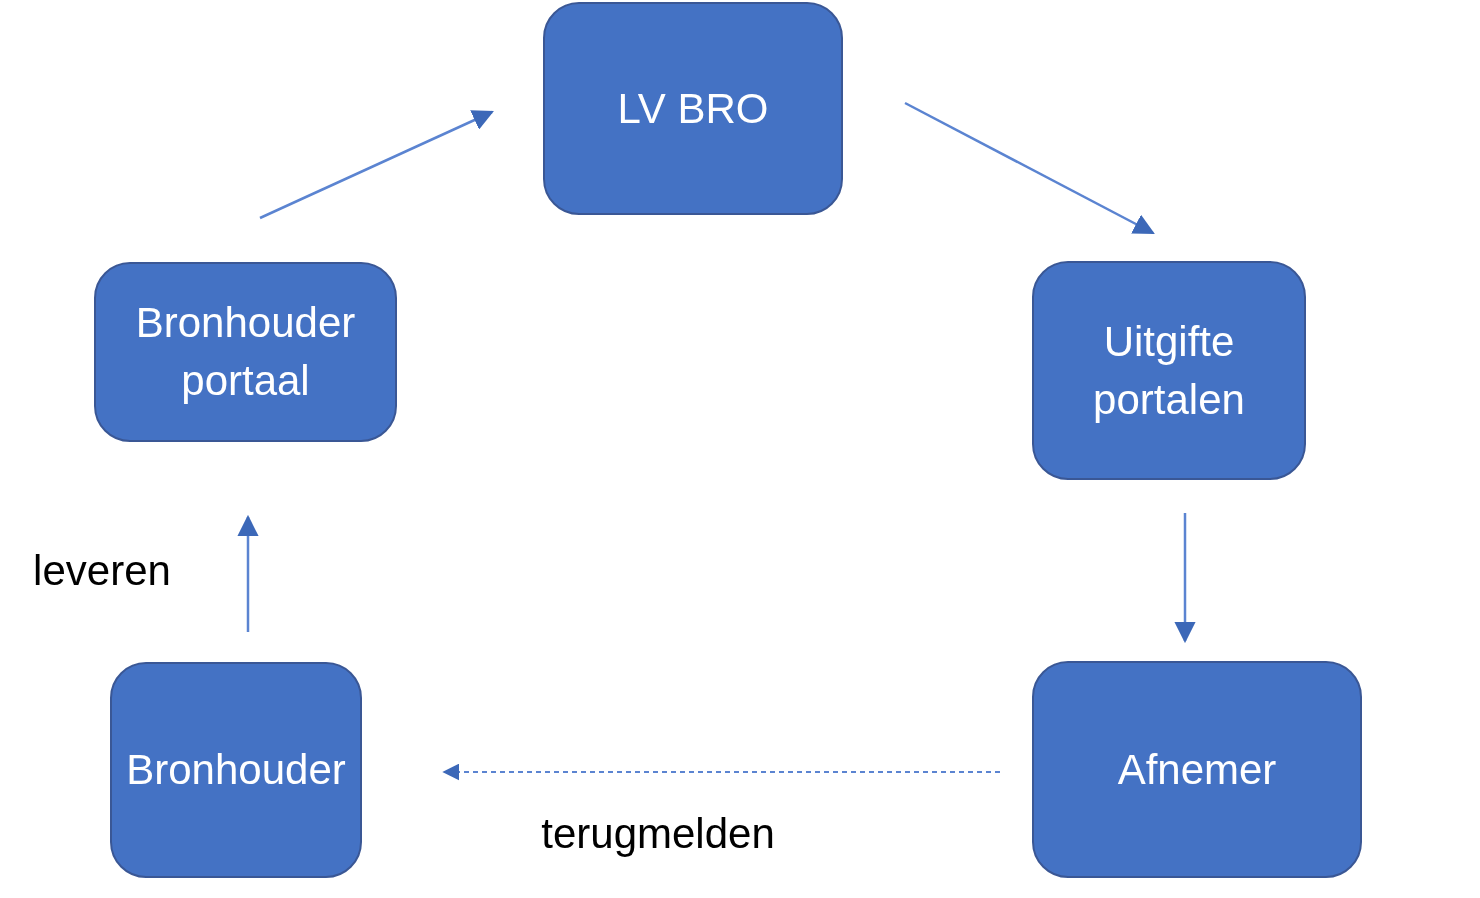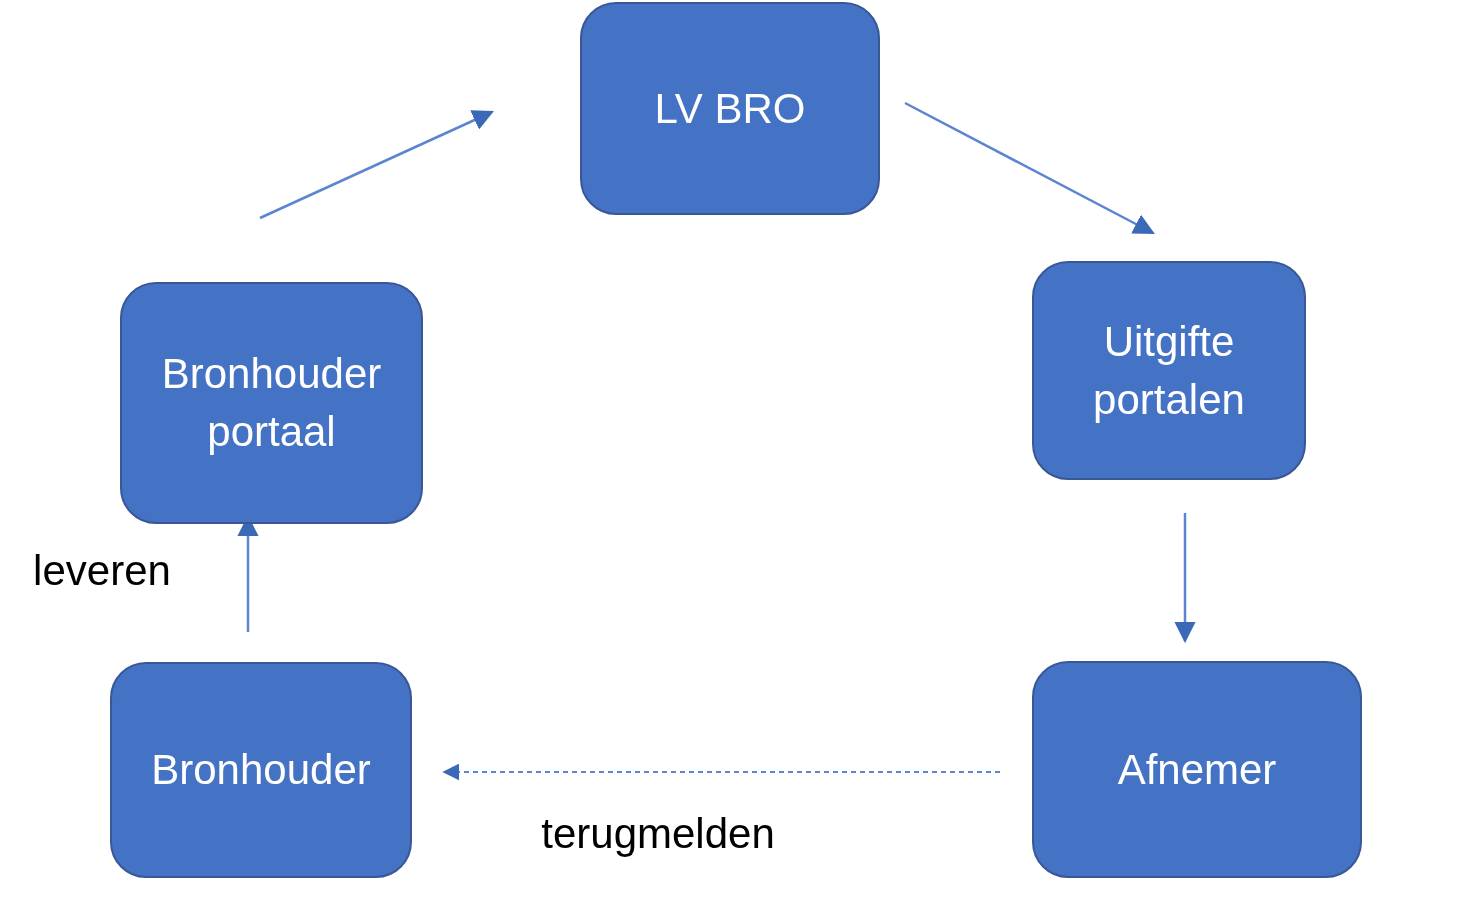--- a/index.html
+++ b/index.html
@@ -74,33 +74,33 @@
         <path d="M 0 0 L 10 5 L 0 10 z"></path>
       </marker>
     </defs>
     <path class="edge" d="M 260 218 L 492 112" marker-end="url(#head)"></path>
     <path class="edge" d="M 905 103 L 1153 233" marker-end="url(#head)"></path>
     <path class="edge" d="M 1185 513 L 1185 641" marker-end="url(#head)"></path>
     <path class="edge" d="M 248 632 L 248 517" marker-end="url(#head)"></path>
     <path class="edge dashed" d="M 1000 772 L 444 772" marker-end="url(#head)"></path>
   </svg>
 
-  <div class="node" style="left:543px; top:2px; width:300px; height:213px;margin-left:37px;">
+  <div class="node" style="left:543px; top:2px; width:300px; height:213px;">
     <span>LV BRO</span>
   </div>
 
-  <div class="node" style="left:120px; top:262px; width:303px; height:242px;margin-top:20px;">
+  <div class="node" style="left:94px; top:262px; width:303px; height:180px;">
     <span>Bronhouder portaal</span>
   </div>
 
   <div class="node" style="left:1032px; top:261px; width:274px; height:219px;">
     <span>Uitgifte portalen</span>
   </div>
 
-  <div class="node" style="left:110px; top:662px; width:302px; height:216px;">
+  <div class="node" style="left:110px; top:662px; width:252px; height:216px;">
     <span>Bronhouder</span>
   </div>
 
   <div class="node" style="left:1032px; top:661px; width:330px; height:217px;">
     <span>Afnemer</span>
   </div>
 
   <div class="edge-label" style="left:102px; top:571px;">leveren</div>
 
 

